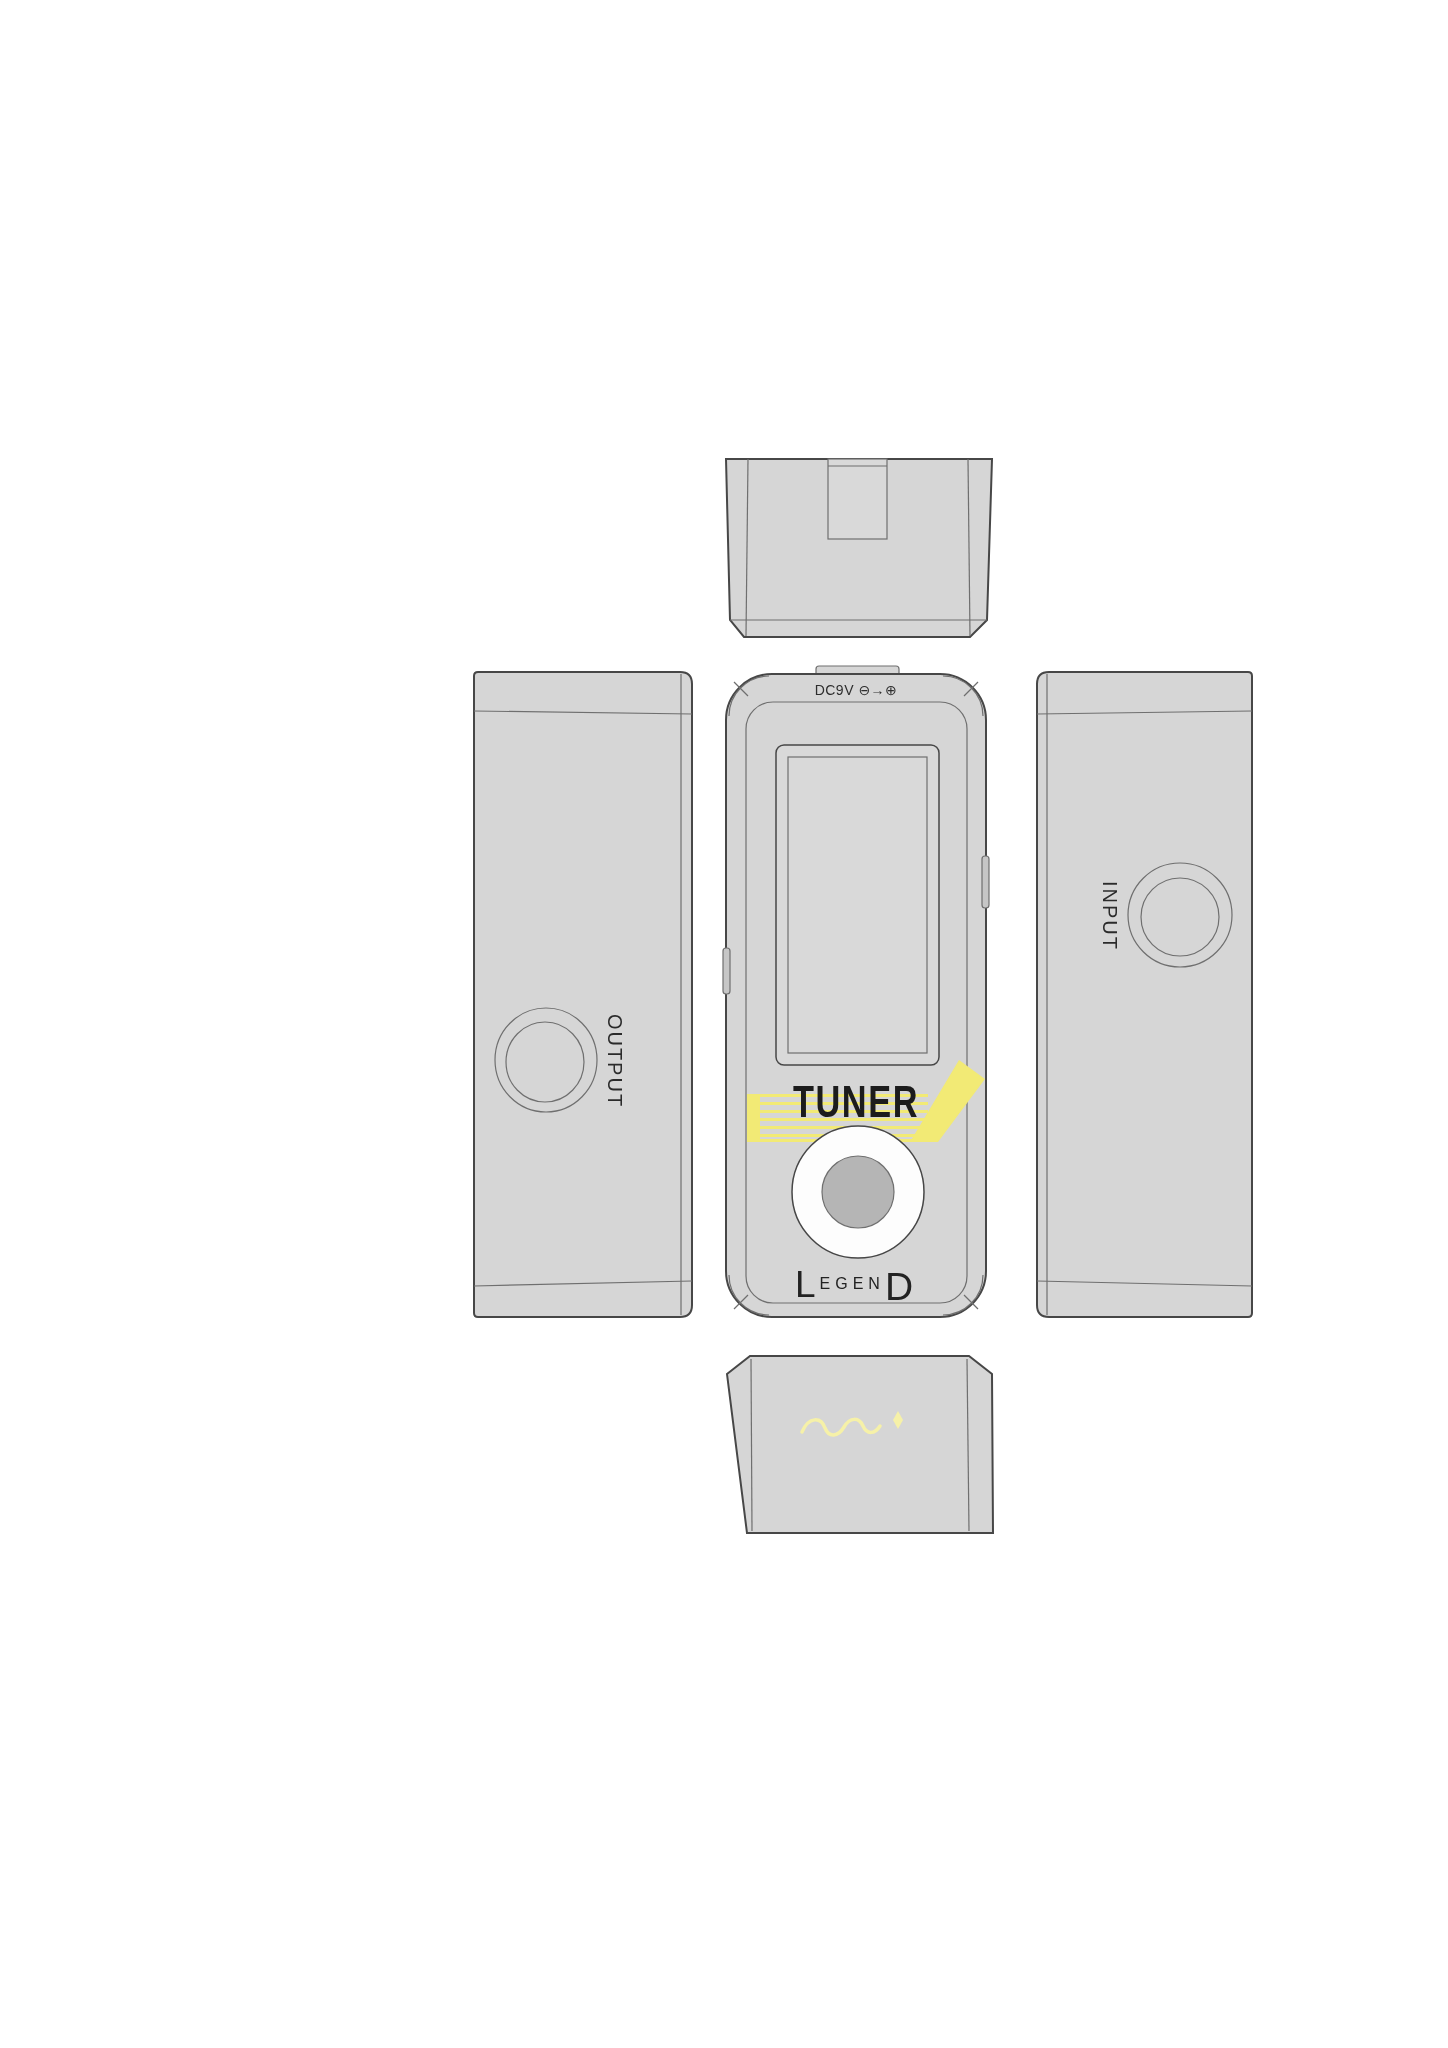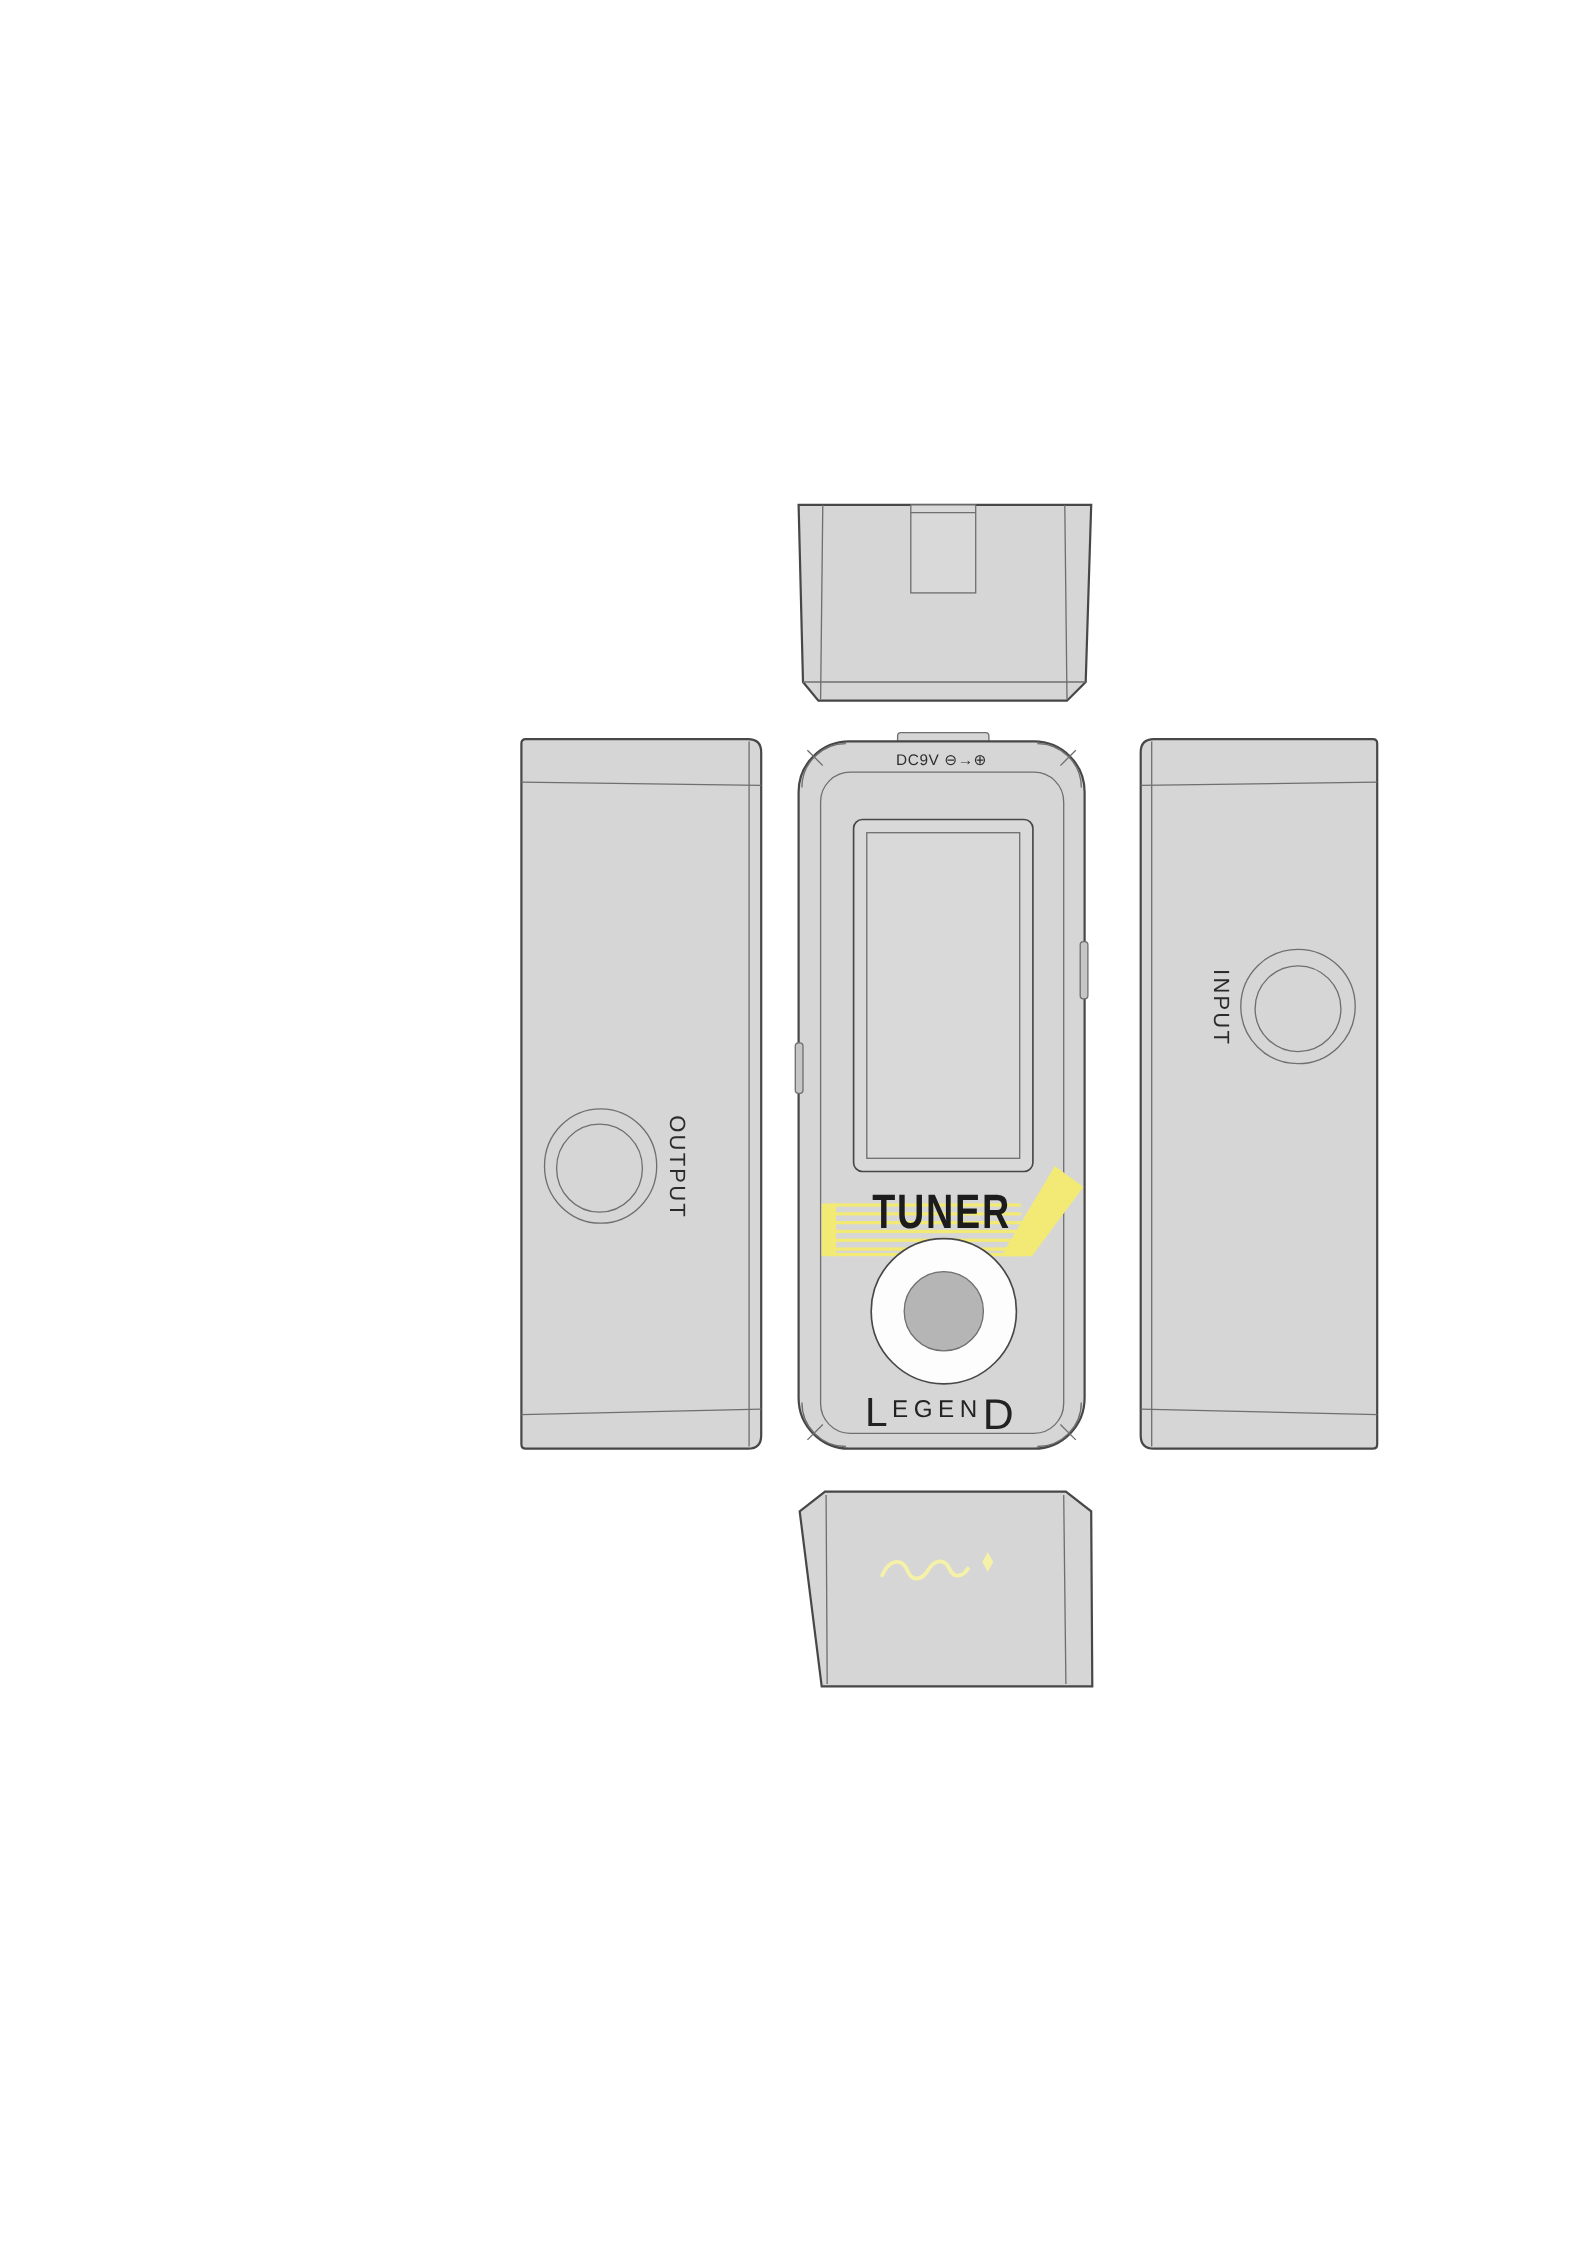--- a/index.html
+++ b/index.html
@@ -20,21 +20,21 @@
   .f-nub{fill:#c6c6c6;}
   .flourish{fill:none;stroke:var(--flourish_yellow);stroke-width:3.5;stroke-linecap:round;}
   .sparkle{fill:var(--flourish_yellow);stroke:none;}
 
   .label{position:absolute;z-index:2;line-height:1;color:var(--label_black);}
   .dc-label{left:612px;top:683px;width:260px;text-align:center;font-size:14px;letter-spacing:0.5px;color:#2e2e2e;}
   .tuner-label{left:612px;top:1080px;width:260px;text-align:center;font-size:44px;font-weight:800;
                letter-spacing:2px;transform:scaleX(0.78);color:#1c1c1c;}
   .legend-label{left:612px;top:1264px;width:260px;text-align:center;color:#222;letter-spacing:4px;white-space:nowrap;}
   .lg-first{font-size:37px;}
-  .lg-mid{font-size:22px;position:relative;top:-8px;letter-spacing:5px;}
+  .lg-mid{font-size:16px;position:relative;top:-8px;letter-spacing:5px;}
   .lg-last{font-size:39px;position:relative;top:3px;}
   .side-label{height:24px;text-align:center;font-size:20px;letter-spacing:2px;color:#2b2b2b;transform:rotate(90deg);}
   .output-label{left:419px;top:1049px;width:160px;}
   .input-label{left:924px;top:904px;width:140px;}
   .smj-label{left:613px;top:1424px;width:266px;text-align:center;font-size:50px;font-weight:900;
              color:var(--logo_yellow);letter-spacing:8px;}
 </style>
 </head>
 <body>
 

